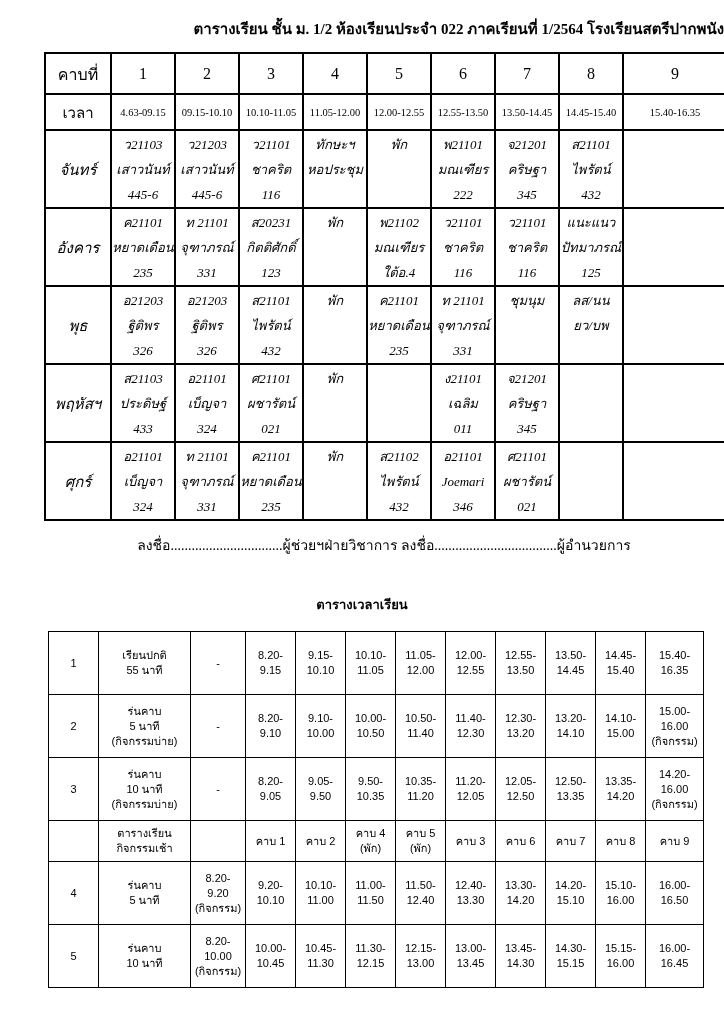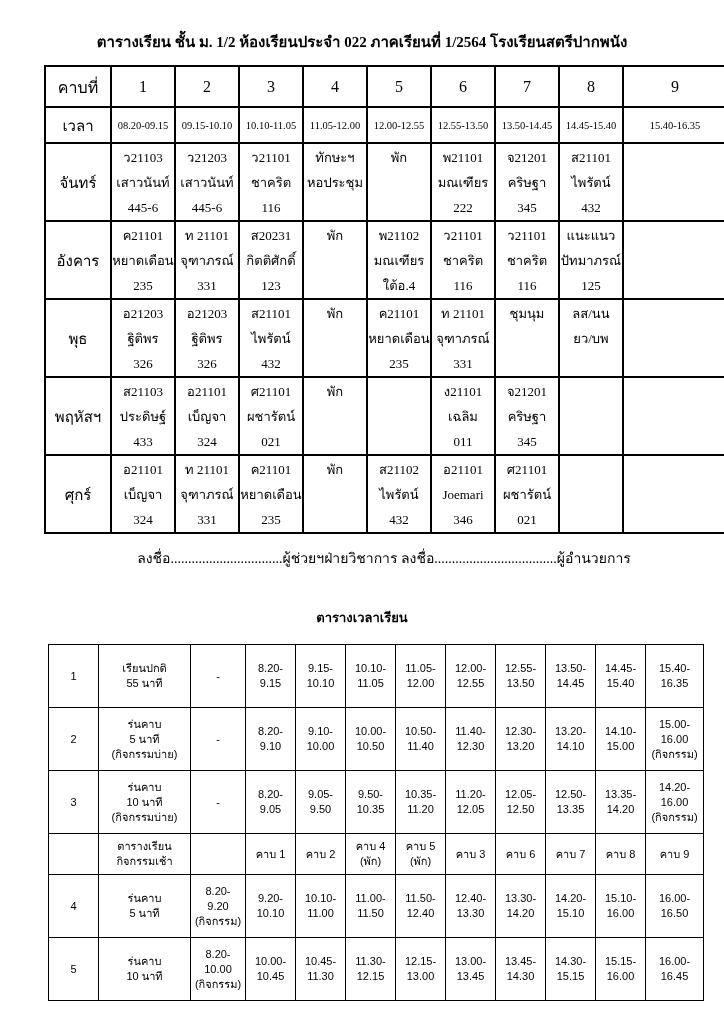--- a/index.html
+++ b/index.html
@@ -1,35 +1,35 @@
 <!DOCTYPE html>
 <html><head>
 <meta charset="utf-8">
 <style>
   html,body { margin:0; padding:0; }
   body {
     width:724px; height:1024px; background:#ffffff; color:#000;
     font-family:"Liberation Serif", serif; overflow:hidden;
   }
   .title {
-    text-align:center; font-weight:bold; font-size:15px; padding-top:30px;
+    text-align:right; font-weight:bold; font-size:15px; padding-top:17px;
   }
   table { border-collapse:collapse; table-layout:fixed; }
 
   
   #t1 { margin:11px 0 0 44px; width:682px; }
   #t1 td {
     border:2px solid #000; text-align:center; white-space:pre-line;
     vertical-align:top; font-size:13px; line-height:25px; padding:1px 0 0 0;
     overflow:hidden;
   }
   #t1 tr.t1-head td { height:38px; font-size:16px; vertical-align:middle; line-height:normal; }
   #t1 tr.t1-time td { height:33px; font-size:10.5px; vertical-align:middle; line-height:normal; }
   #t1 tr.t1-time td:first-child { font-size:15px; }
-  #t1 tr.t1-day td { height:73px; }
+  #t1 tr.t1-day td { height:73px;font-style:italic; }
   #t1 tr.t1-day td:first-child { vertical-align:middle; font-size:15px; line-height:normal; }
 
   .signature { text-align:center; font-size:14px; margin-top:13px;padding-left:44px; }
   .subtitle {
     text-align:center; font-weight:bold; font-size:13px; margin-top:38px;
     font-family:"Liberation Sans", sans-serif;
   }
 
   
   #t2 { margin:16px 0 0 48px; width:655px; font-family:"Liberation Sans", sans-serif; }
@@ -67,21 +67,21 @@
         <td>3</td>
         <td>4</td>
         <td>5</td>
         <td>6</td>
         <td>7</td>
         <td>8</td>
         <td>9</td>
       </tr>
       <tr class="t1-time">
         <td>เวลา</td>
-        <td>08.20-09.15</td>
+        <td>4.63-09.15</td>
         <td>09.15-10.10</td>
         <td>10.10-11.05</td>
         <td>11.05-12.00</td>
         <td>12.00-12.55</td>
         <td>12.55-13.50</td>
         <td>13.50-14.45</td>
         <td>14.45-15.40</td>
         <td>15.40-16.35</td>
       </tr>
       <tr class="t1-day">

